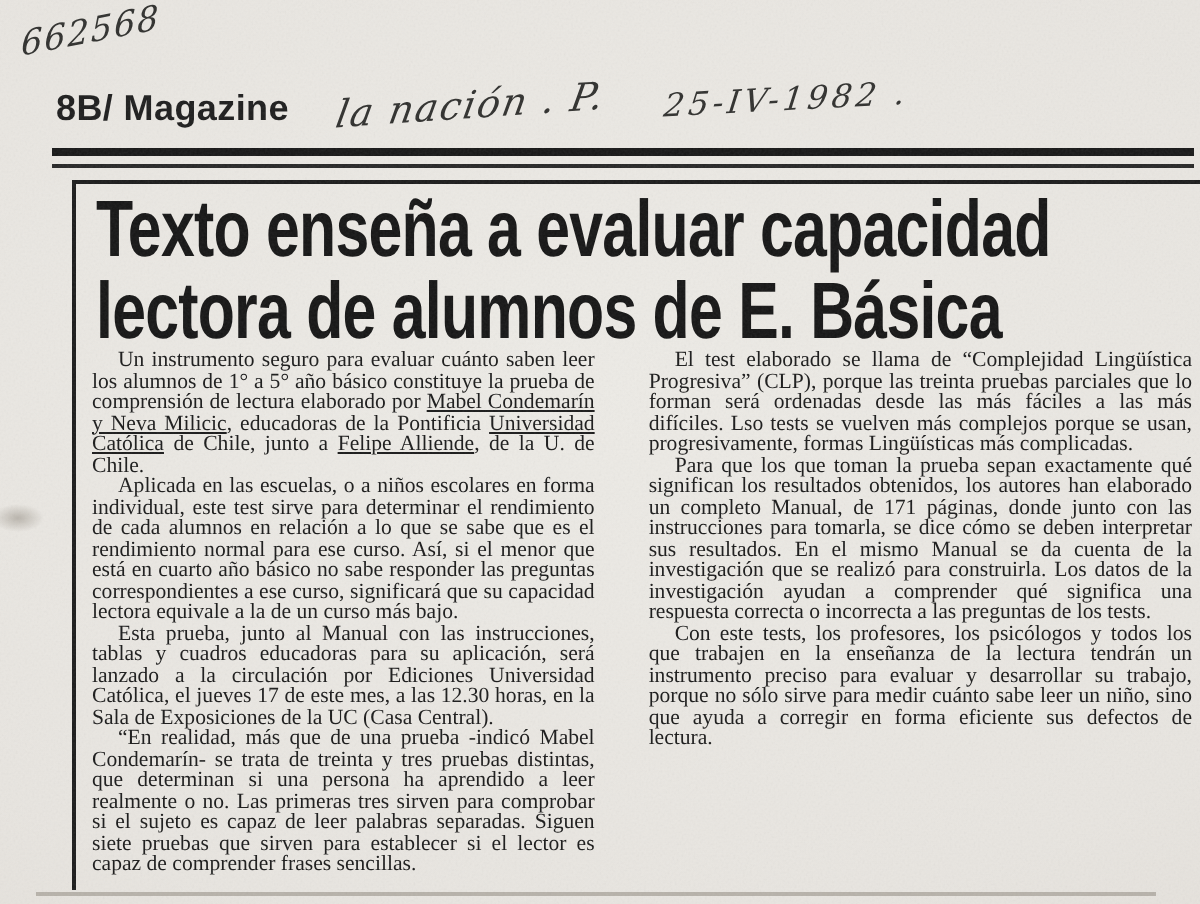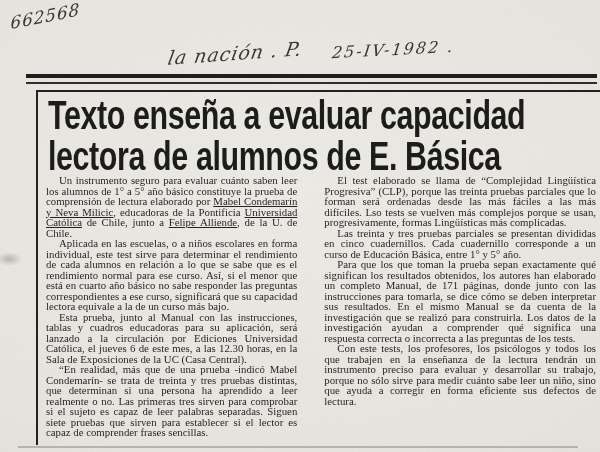--- a/index.html
+++ b/index.html
@@ -66,43 +66,43 @@
   }
   .noise{position:absolute;left:0;top:0;width:600px;height:452px;opacity:.09;pointer-events:none;}
 </style>
 </head>
 <body>
 
 <div class="page">
 
   <div class="hand hand-catalog">662568</div>
 
+  <div class="section-label">8B/ Magazine</div>
   <div class="hand hand-source">la nación . P.</div>
   <div class="hand hand-date">25-IV-1982 .</div>
 
   <div class="rule rule-thick"></div>
   <div class="rule rule-thin"></div>
 
   <div class="smudge"></div>
 
   <div class="article">
     <div class="headline">
       <div>Texto enseña a evaluar capacidad</div>
       <div>lectora de alumnos de E. Básica</div>
     </div>
     <div class="columns">
       <div class="col col-left">
           <p class="para"><span>Un instrumento seguro para evaluar cuánto saben leer los alumnos de 1° a 5° año básico constituye la prueba de comprensión de lectura elaborado por </span><span class="u">Mabel Condemarín y Neva Milicic</span><span>, educadoras de la Pontificia </span><span class="u">Universidad Católica</span><span> de Chile, junto a </span><span class="u">Felipe Alliende</span><span>, de la U. de Chile.</span></p>
           <p class="para"><span>Aplicada en las escuelas, o a niños escolares en forma individual, este test sirve para determinar el rendimiento de cada alumnos en relación a lo que se sabe que es el rendimiento normal para ese curso. Así, si el menor que está en cuarto año básico no sabe responder las preguntas correspondientes a ese curso, significará que su capacidad lectora equivale a la de un curso más bajo.</span></p>
-          <p class="para"><span>Esta prueba, junto al Manual con las instrucciones, tablas y cuadros educadoras para su aplicación, será lanzado a la circulación por </span><span class="b">Ediciones Universidad Católica</span><span>, el jueves 6 de este mes, a las 12.30 horas, en la Sala de Exposiciones de la UC (Casa Central).</span></p>
+          <p class="para"><span>Esta prueba, junto al Manual con las instrucciones, tablas y cuadros educadoras para su aplicación, será lanzado a la circulación por </span><span class="b">Ediciones Universidad Católica</span><span>, el jueves 17 de este mes, a las 12.30 horas, en la Sala de Exposiciones de la UC (Casa Central).</span></p>
           <p class="para"><span>“En realidad, más que de una prueba -indicó Mabel Condemarín- se trata de treinta y tres pruebas distintas, que determinan si una persona ha aprendido a leer realmente o no. Las primeras tres sirven para comprobar si el sujeto es capaz de leer palabras separadas. Siguen siete pruebas que sirven para establecer si el lector es capaz de comprender frases sencillas.</span></p>
         </div>
       <div class="col col-right">
           <p class="para"><span>El test elaborado se llama de “Complejidad Lingüística Progresiva” (CLP), porque las treinta pruebas parciales que lo forman será ordenadas desde las más fáciles a las más difíciles. Lso tests se vuelven más complejos porque se usan, progresivamente, formas Lingüísticas más complicadas.</span></p>
-          <p class="para"><span>Las treinta y tres pruebas parciales se presentan divididas en cinco cuadernillos. Cada cuadernillo corresponde a un curso de Educación Básica, entre 1° y 5° año.</span></p>
           <p class="para"><span>Para que los que toman la prueba sepan exactamente qué significan los resultados obtenidos, los autores han elaborado un completo Manual, de 171 páginas, donde junto con las instrucciones para tomarla, se dice cómo se deben interpretar sus resultados. En el mismo Manual se da cuenta de la investigación que se realizó para construirla. Los datos de la investigación ayudan a comprender qué significa una respuesta correcta o incorrecta a las preguntas de los tests.</span></p>
           <p class="para"><span>Con este tests, los profesores, los psicólogos y todos los que trabajen en la enseñanza de la lectura tendrán un instrumento preciso para evaluar y desarrollar su trabajo, porque no sólo sirve para medir cuánto sabe leer un niño, sino que ayuda a corregir en forma eficiente sus defectos de lectura.</span></p>
         </div>
     </div>
   </div>
 
   <div class="bottom-line"></div>
 
   <svg class="noise" xmlns="http://www.w3.org/2000/svg">
     <filter id="grain">

